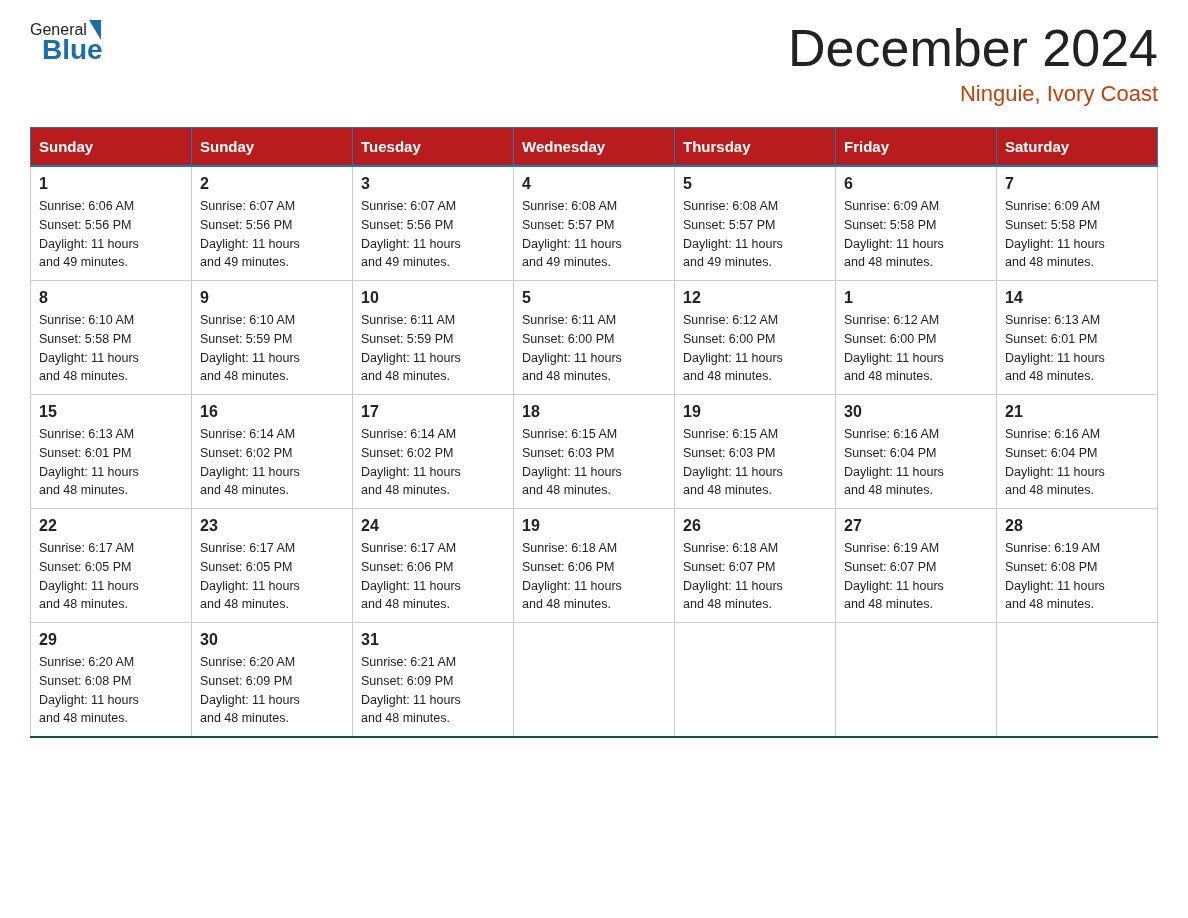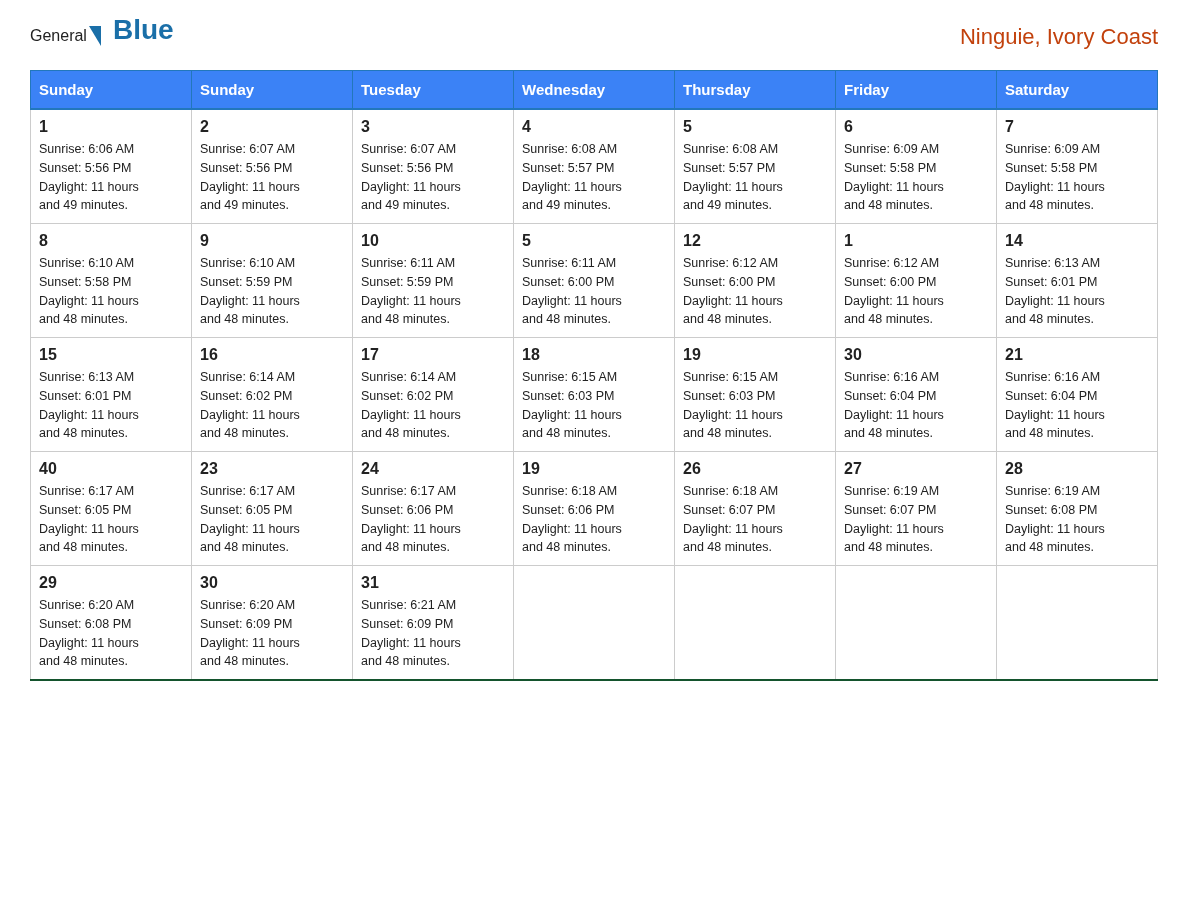--- a/index.html
+++ b/index.html
@@ -11,22 +11,22 @@
       padding: 20px 30px;
     }
     .header {
       display: flex;
       justify-content: space-between;
       align-items: flex-start;
       margin-bottom: 20px;
     }
     .logo {
       display: flex;
-      flex-direction: row;
-      align-items: flex-end;
+      flex-direction: column;
+      align-items: flex-start;
     }
     .logo-general { color: #222; }
     .logo-triangle {
       display: inline-block;
       width: 0;
       height: 0;
       border-left: 12px solid transparent;
       border-right: 0px solid transparent;
       border-top: 20px solid #1a6fa8;
       margin-left: 2px;
@@ -45,21 +45,21 @@
       font-size: 22px;
       color: #c2410c;
       margin-top: 4px;
     }
     table {
       width: 100%;
       border-collapse: collapse;
       table-layout: fixed;
     }
     thead tr th {
-      background-color: #3b82f6;
+      background-color: #b91c1c;
       color: #fff;
       font-size: 15px;
       font-weight: bold;
       padding: 10px 8px;
       text-align: left;
       border: 1px solid #2277bb;
     }
     tbody tr td {
       vertical-align: top;
       padding: 8px;
@@ -102,20 +102,21 @@
 
 <div class="header">
   <div class="logo">
     <div class="logo-line1">
       <span class="logo-general">General</span>
       <span class="logo-triangle"></span>
     </div>
     <div class="logo-line2">Blue</div>
   </div>
   <div class="title-block">
+    <div class="month-title">December 2024</div>
     <div class="location">Ninguie, Ivory Coast</div>
   </div>
 </div>
 
 <table>
   <thead>
     <tr>
     <th>Sunday</th>
         <th>Sunday</th>
         <th>Tuesday</th>
@@ -211,21 +212,21 @@
         <span class="day-number">30</span>
         <span class="day-info">Sunrise: 6:16 AM<br>Sunset: 6:04 PM<br>Daylight: 11 hours<br>and 48 minutes.</span>
       </td>
         <td>
         <span class="day-number">21</span>
         <span class="day-info">Sunrise: 6:16 AM<br>Sunset: 6:04 PM<br>Daylight: 11 hours<br>and 48 minutes.</span>
       </td>
       </tr>
       <tr>
         <td>
-        <span class="day-number">40</span>
+        <span class="day-number">22</span>
         <span class="day-info">Sunrise: 6:17 AM<br>Sunset: 6:05 PM<br>Daylight: 11 hours<br>and 48 minutes.</span>
       </td>
         <td>
         <span class="day-number">23</span>
         <span class="day-info">Sunrise: 6:17 AM<br>Sunset: 6:05 PM<br>Daylight: 11 hours<br>and 48 minutes.</span>
       </td>
         <td>
         <span class="day-number">24</span>
         <span class="day-info">Sunrise: 6:17 AM<br>Sunset: 6:06 PM<br>Daylight: 11 hours<br>and 48 minutes.</span>
       </td>

